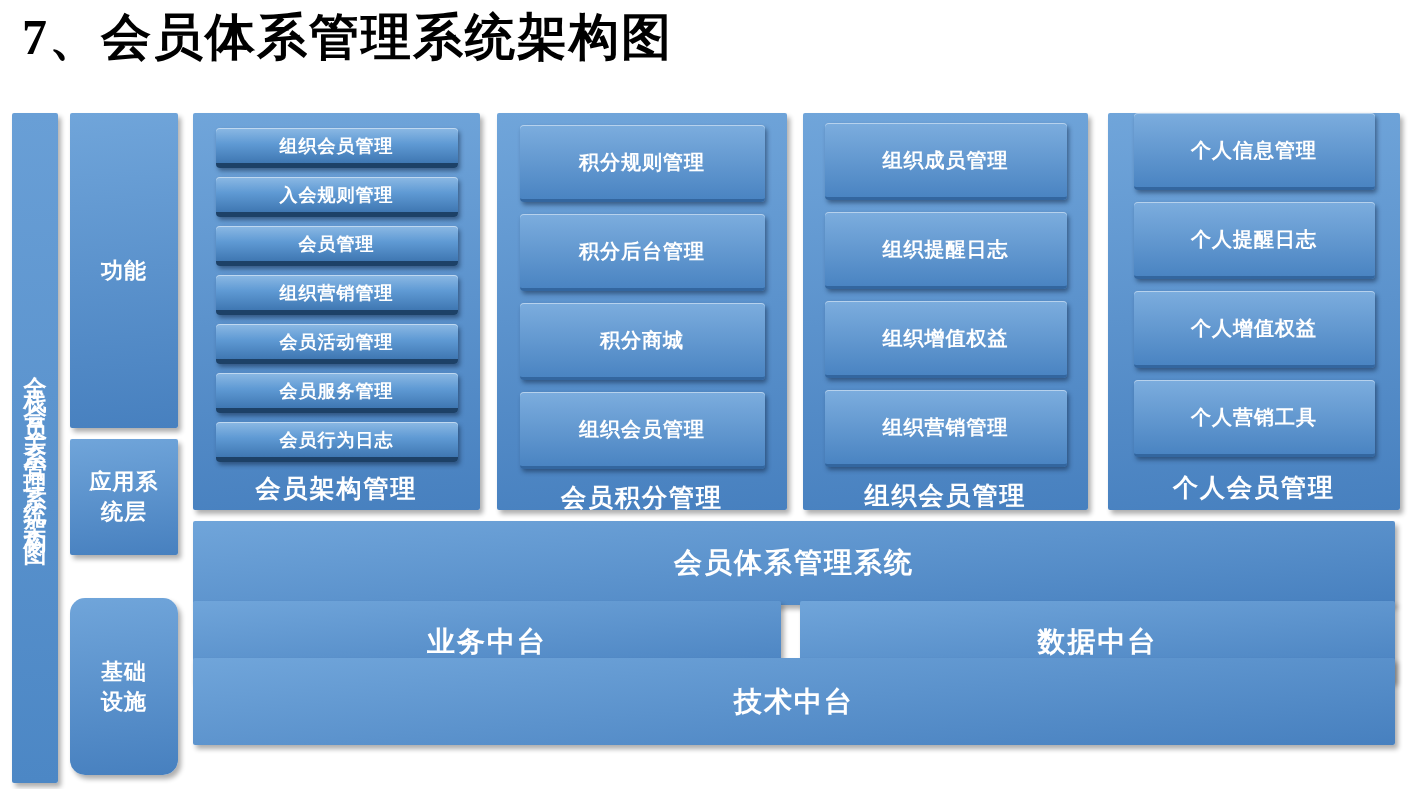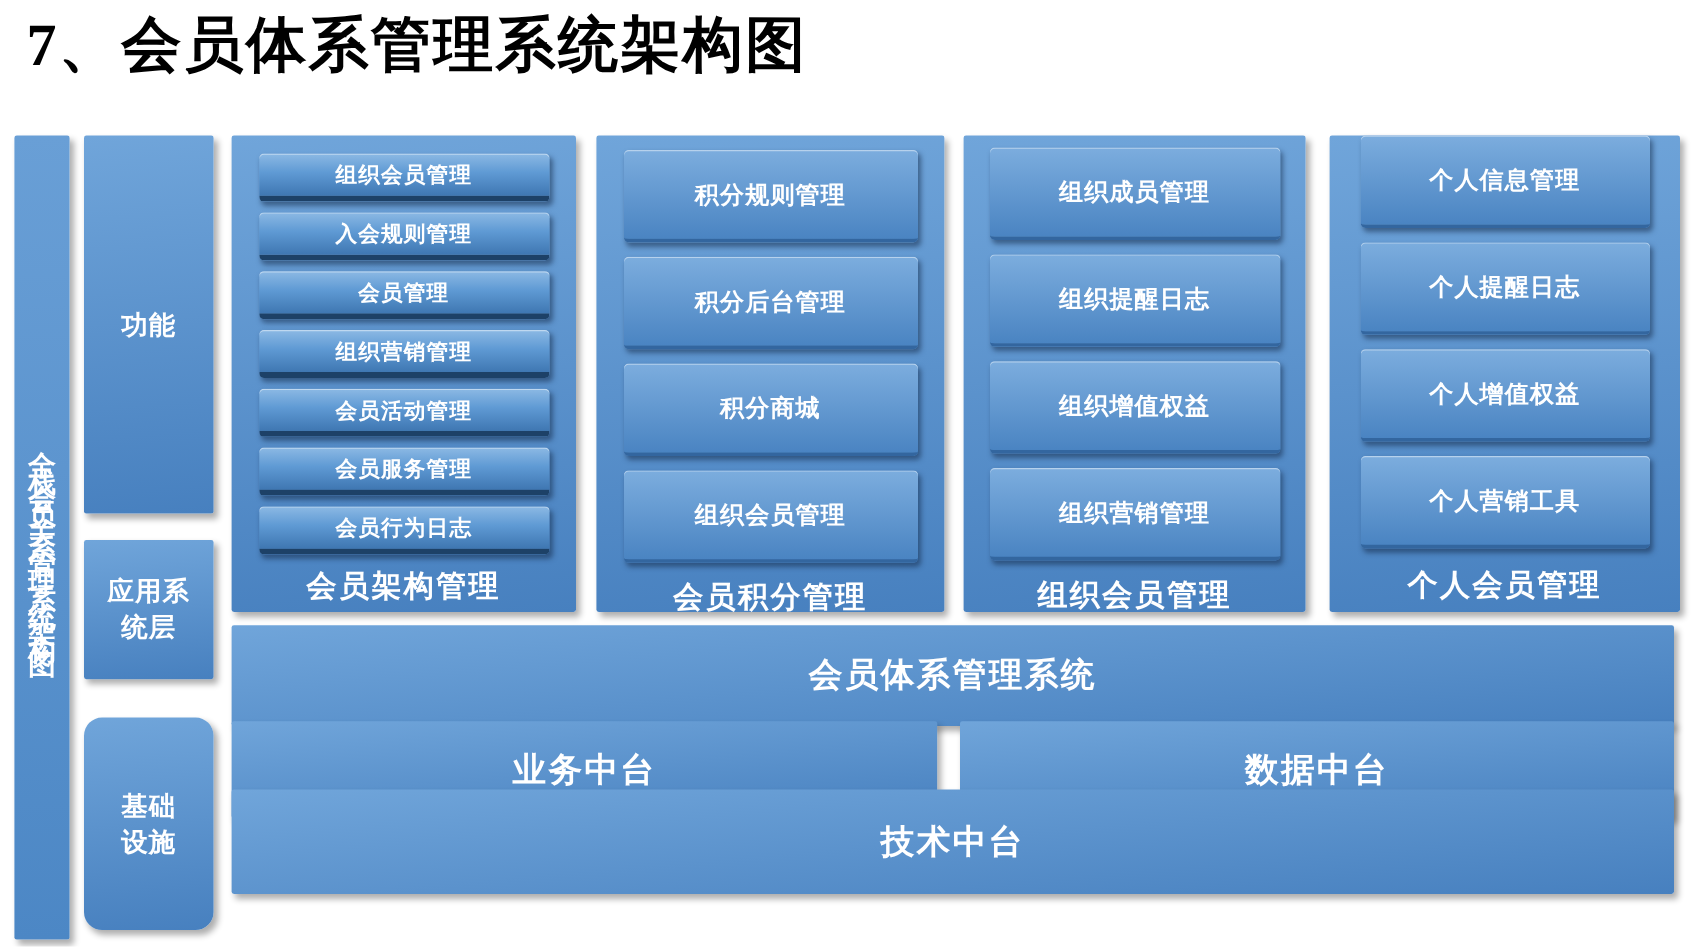--- a/index.html
+++ b/index.html
@@ -29,21 +29,21 @@
         background:linear-gradient(180deg,#699fd6 0%,#4c87c5 100%);}
   .vtext{
     writing-mode:vertical-rl;text-orientation:upright;
     font-size:23px;font-weight:bold;letter-spacing:14px;
     line-height:1;color:#ffffff;
   }
   
   .layer{left:70px;width:108px;font-size:22px;font-weight:bold;text-align:center;}
   .layer span{white-space:pre-line;line-height:1.35;letter-spacing:1px;}
   .layer-func{top:113px;height:315px;}
-  .layer-app{top:450px;height:116px;text-align:center;}
+  .layer-app{top:439px;height:116px;text-align:center;}
   .layer-infra{top:598px;height:177px;border-radius:15px;}
   
   .group{
     top:113px;height:397px;
     flex-direction:column;align-items:center;justify-content:flex-start;
   }
   .g1{left:193px;width:287px;padding-top:15px;gap:9px;}
   .g2{left:497px;width:290px;padding-top:12px;gap:12px;}
   .g3{left:803px;width:285px;padding-top:10px;gap:12px;}
   .g4{left:1108px;width:292px;gap:12px;}

